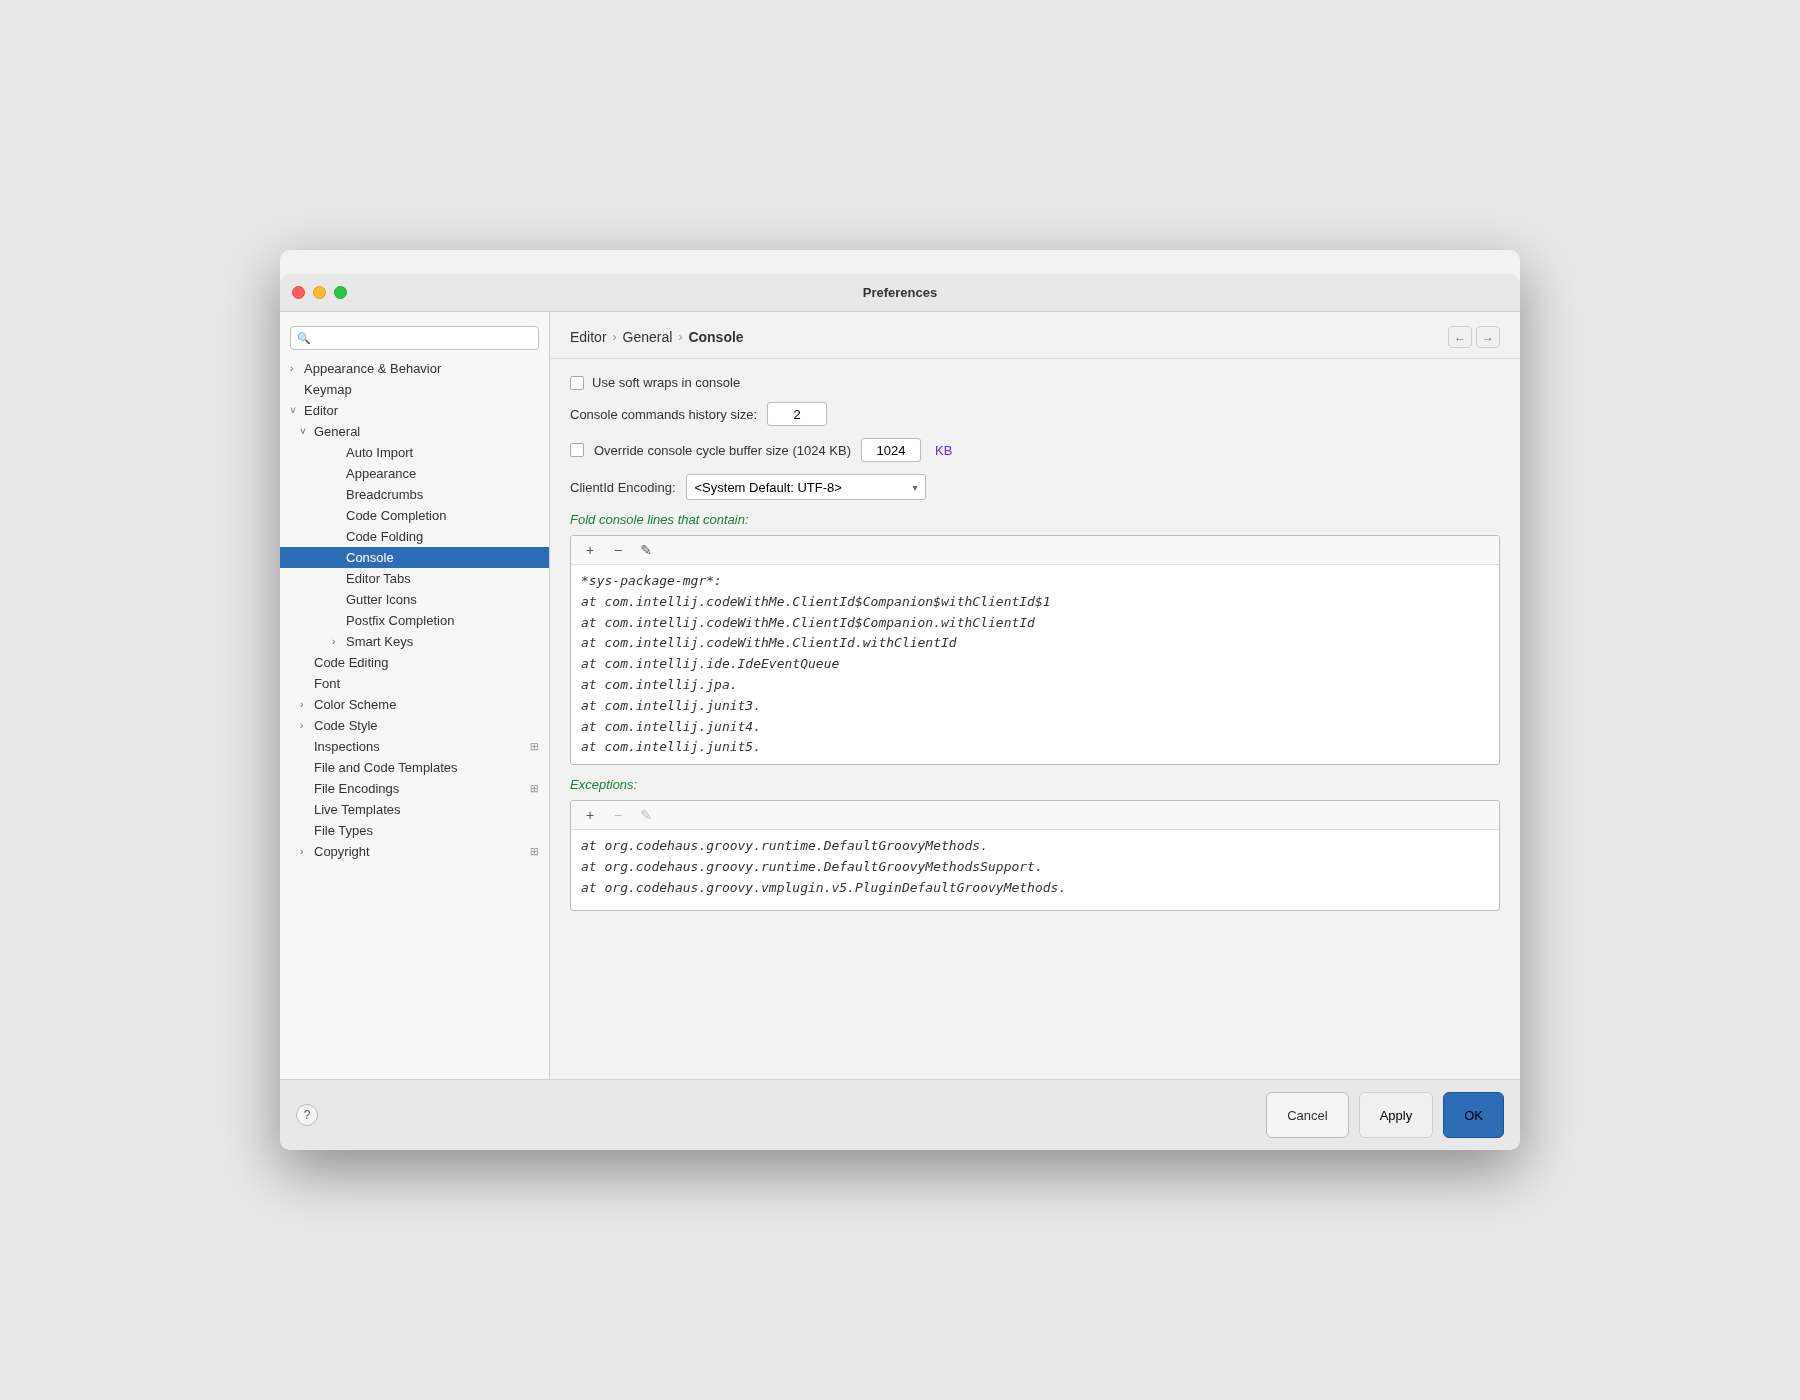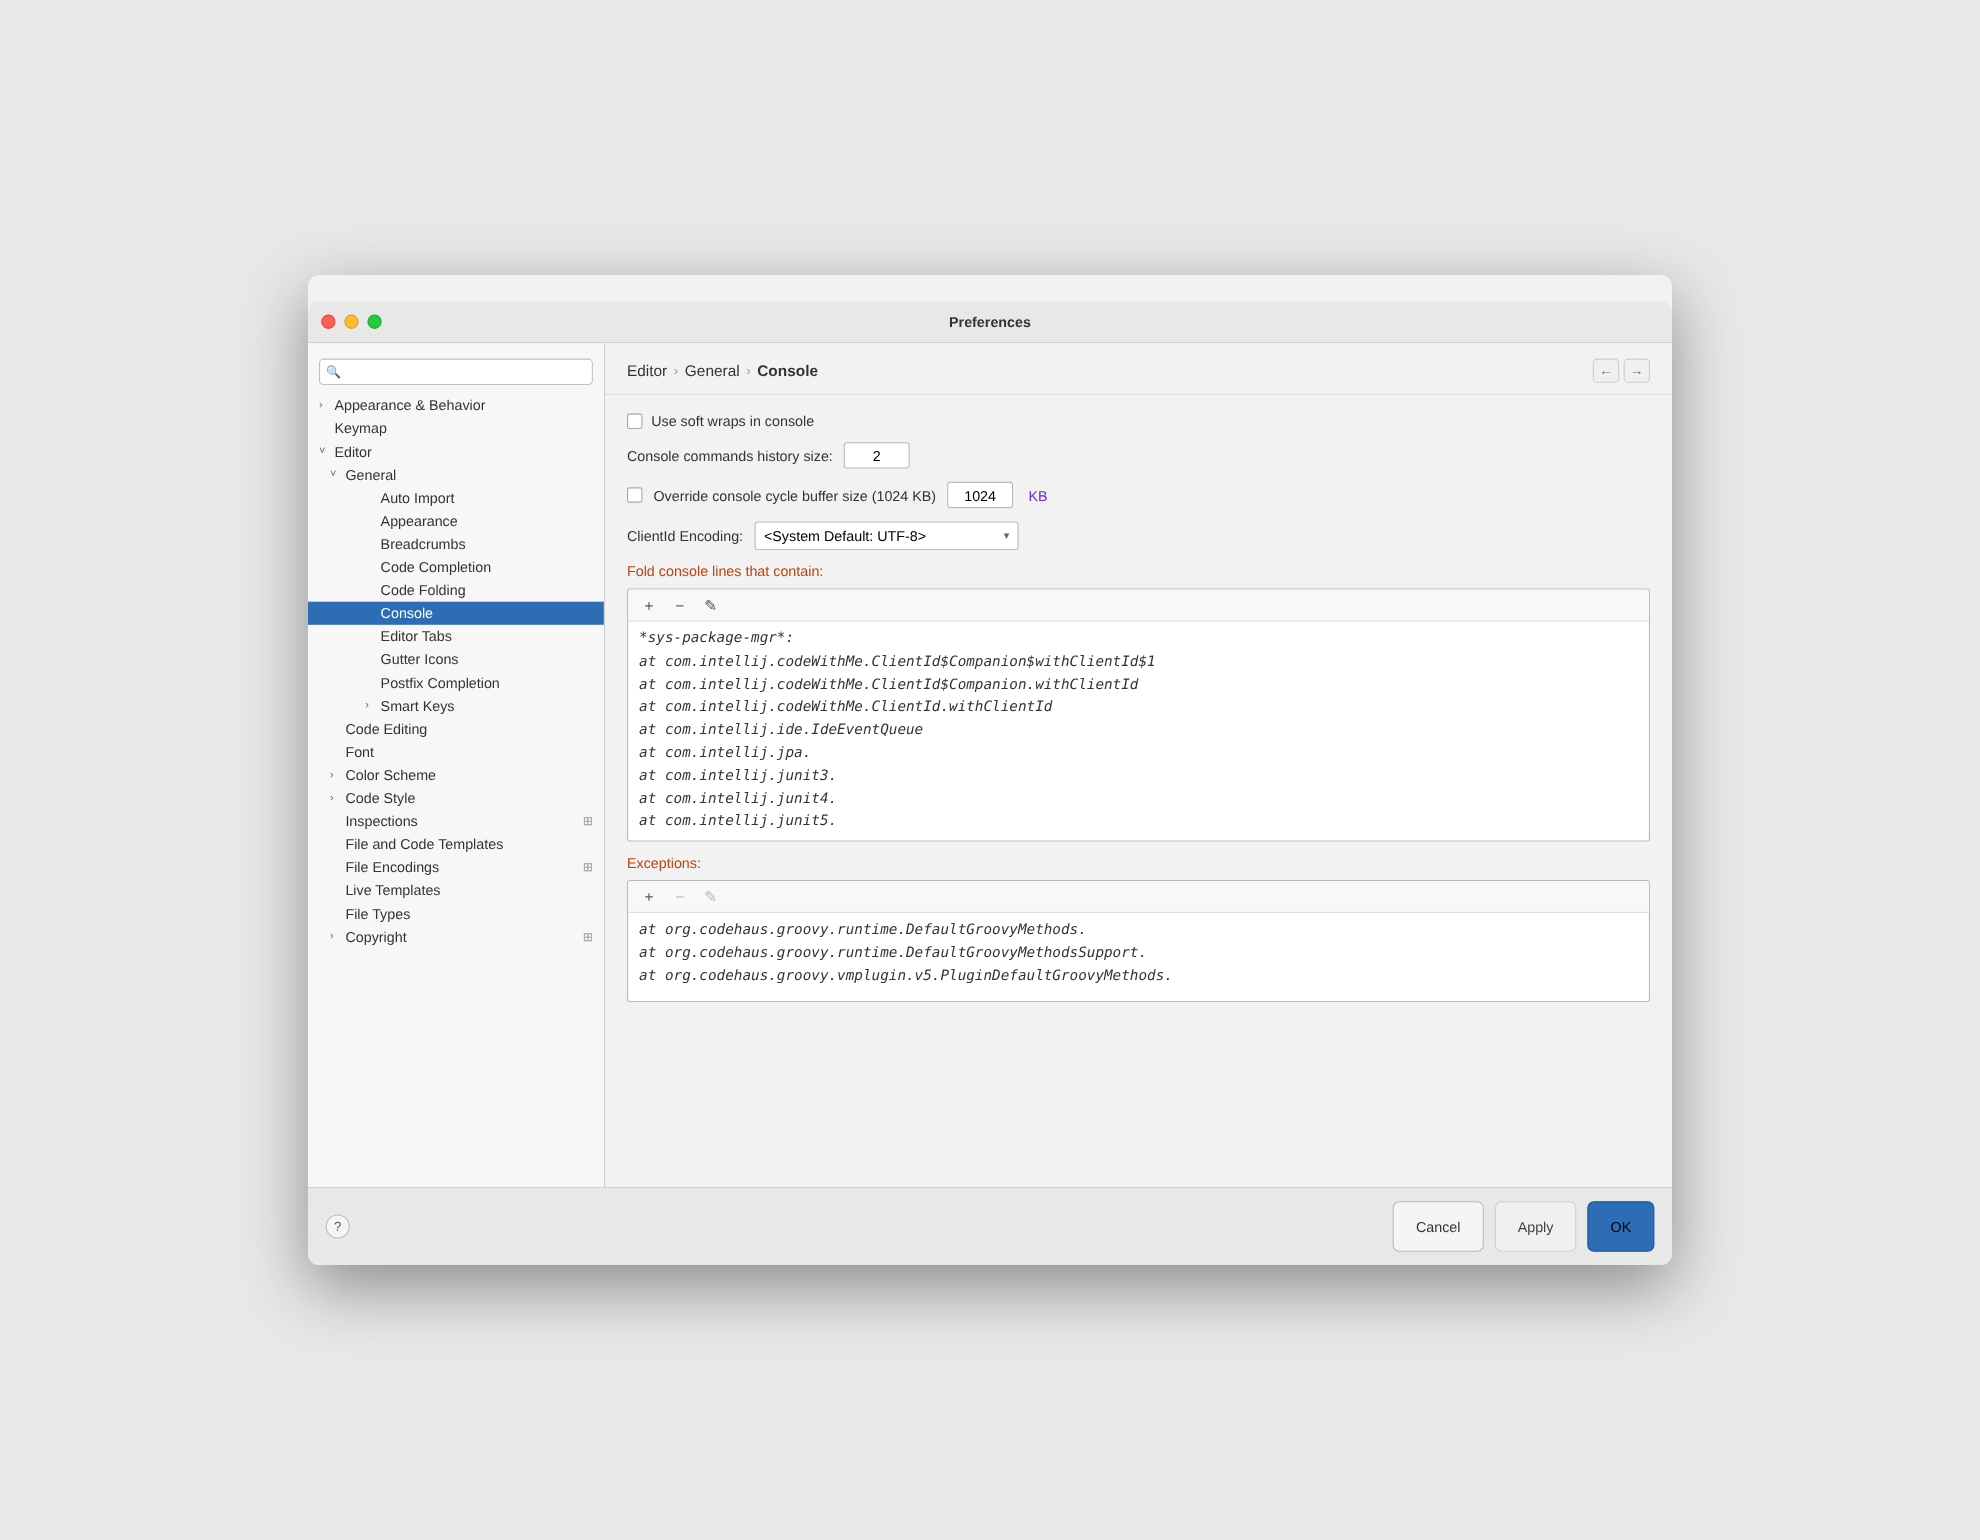--- a/index.html
+++ b/index.html
@@ -215,22 +215,23 @@
     }
     .select-arrow {
       position: absolute;
       right: 8px;
       pointer-events: none;
       color: #666;
       font-size: 10px;
     }
     .section-label {
       font-size: 13px;
-      color: #c2410c;
+      color: #15803d;
       margin-bottom: 8px;
+      font-style: italic;
     }
     .list-box {
       border: 1px solid #bbb;
       background: white;
       border-radius: 3px;
       overflow: hidden;
       margin-bottom: 12px;
     }
     .list-toolbar {
       padding: 4px 8px;
@@ -280,21 +281,21 @@
       border: 1px solid #bbb;
       background: #f5f5f5;
       color: #333;
     }
     .btn.primary {
       background: #2d6db5;
       color: #000000;
       border-color: #1a5299;
     }
     .btn.disabled {
-      color: #404040;
+      color: #000000;
       background: #f0f0f0;
       border-color: #d0d0d0;
       cursor: default;
     }
     .help-btn {
       width: 22px;
       height: 22px;
       border-radius: 50%;
       border: 1px solid #bbb;
       background: #f5f5f5;

